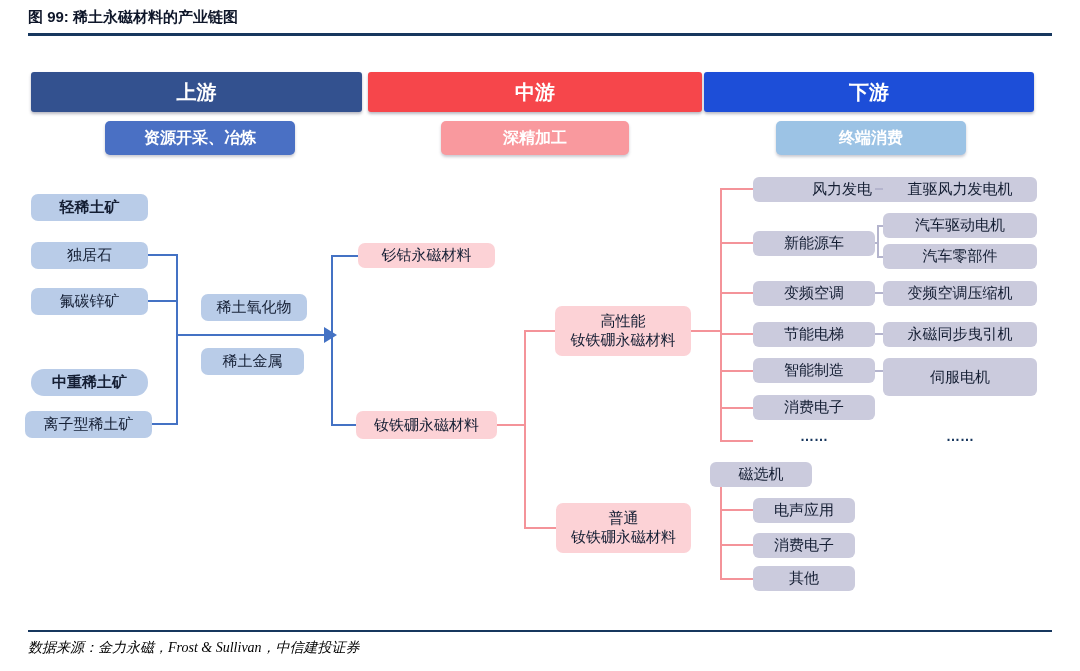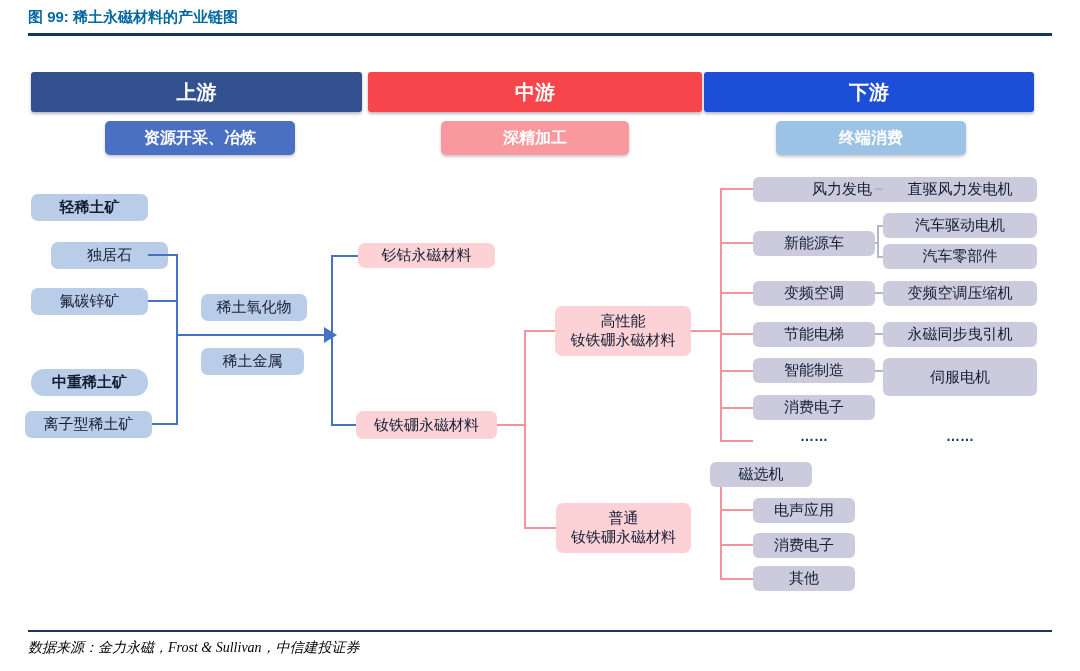--- a/index.html
+++ b/index.html
@@ -1,18 +1,18 @@
 <!DOCTYPE html>
 <html><head>
 <meta charset="utf-8">
 <style>
   html,body{margin:0;padding:0;background:#fff;}
   .canvas{position:relative;width:1080px;height:671px;background:#ffffff;
           font-family:"Liberation Sans","DejaVu Sans",sans-serif;overflow:hidden;}
-  .title{position:absolute;left:28px;top:8px;font-size:15px;font-weight:700;color:#0369a1;}
+  .title{position:absolute;left:28px;top:8px;font-size:15px;font-weight:700;color:#0f172a;}
   .rule{position:absolute;left:28px;width:1024px;background:#17375e;}
   .rule.top{top:33px;height:3px;}
   .rule.bottom{top:630px;height:2px;}
   .source{position:absolute;left:28px;top:639px;font-size:14px;font-style:italic;
           font-family:"Liberation Serif","DejaVu Serif",serif;color:#000;}
 
   .bar{position:absolute;top:72px;height:40px;border-radius:3px;color:#fff;font-size:20px;
        font-weight:700;display:flex;align-items:center;justify-content:center;
        box-shadow:0 2px 3px rgba(100,100,120,.45);}
   .bar.up{left:31px;width:331px;background:#33518f;}
@@ -52,21 +52,21 @@
 
   <div class="bar up">上游</div>
   <div class="bar mid">中游</div>
   <div class="bar down">下游</div>
 
   <div class="sub up">资源开采、冶炼</div>
   <div class="sub mid">深精加工</div>
   <div class="sub down">终端消费</div>
 
   <div class="bx blue bold" style="left:31px;top:194px;width:117px;height:27px;">轻稀土矿</div>
-  <div class="bx blue" style="left:31px;top:242px;width:117px;height:27px;margin-left:20px;">独居石</div>
+  <div class="bx blue" style="left:31px;top:242px;width:117px;height:27px;">独居石</div>
   <div class="bx blue" style="left:31px;top:288px;width:117px;height:27px;">氟碳锌矿</div>
   <div class="bx blue bold" style="left:31px;top:369px;width:117px;height:27px;border-radius:13px;">中重稀土矿</div>
   <div class="bx blue" style="left:25px;top:411px;width:127px;height:27px;">离子型稀土矿</div>
 
   <div class="bx blue" style="left:201px;top:294px;width:106px;height:27px;">稀土氧化物</div>
   <div class="bx blue" style="left:201px;top:348px;width:103px;height:27px;">稀土金属</div>
 
   <div class="ln blue" style="left:148px;top:254px;width:30px;height:2px;"></div>
   <div class="ln blue" style="left:148px;top:300px;width:30px;height:2px;"></div>
   <div class="ln blue" style="left:152px;top:423px;width:26px;height:2px;"></div>

